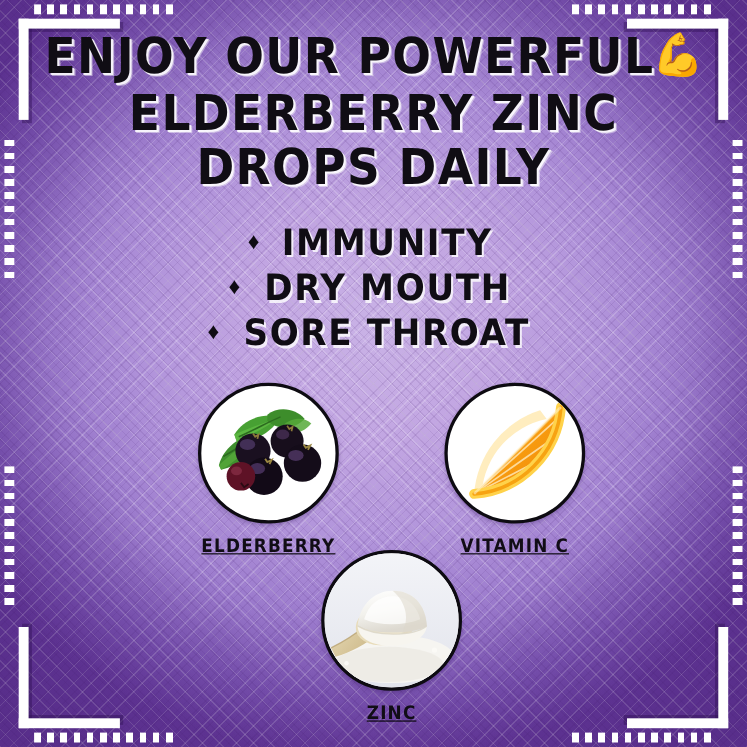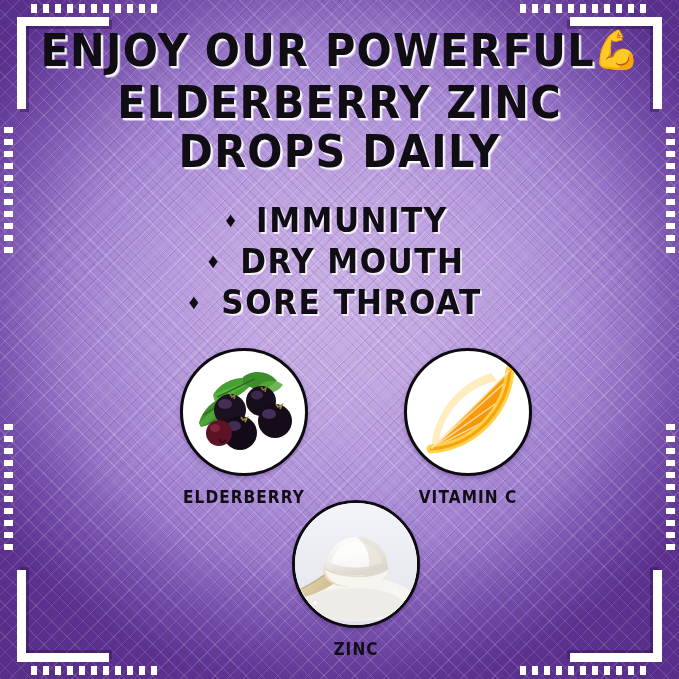--- a/index.html
+++ b/index.html
@@ -86,21 +86,21 @@
   .bn-txt{
     font-family:"DejaVu Sans", sans-serif;
     font-weight:700;color:#100d14;
     font-size:33px;letter-spacing:1.6px;
     transform:scaleX(.94);
     text-shadow:2px 2px 0 rgba(255,255,255,.80);
     white-space:nowrap;
   }
 
   
-  .ing{position:absolute;width:136px;text-align:center;}
+  .ing{position:absolute;width:136px;text-align:center;text-decoration:underline;}
   .ing-disc{
     width:122px;height:122px;border-radius:50%;
     background:#ffffff;border:3px solid #0d0b11;
     margin:0 auto;position:relative;overflow:hidden;
     box-shadow:0 2px 4px rgba(40,12,80,.28);
   }
   .ing-label{
     margin-top:11px;
     font-family:"DejaVu Sans", sans-serif;
     font-weight:700;color:#110d16;

